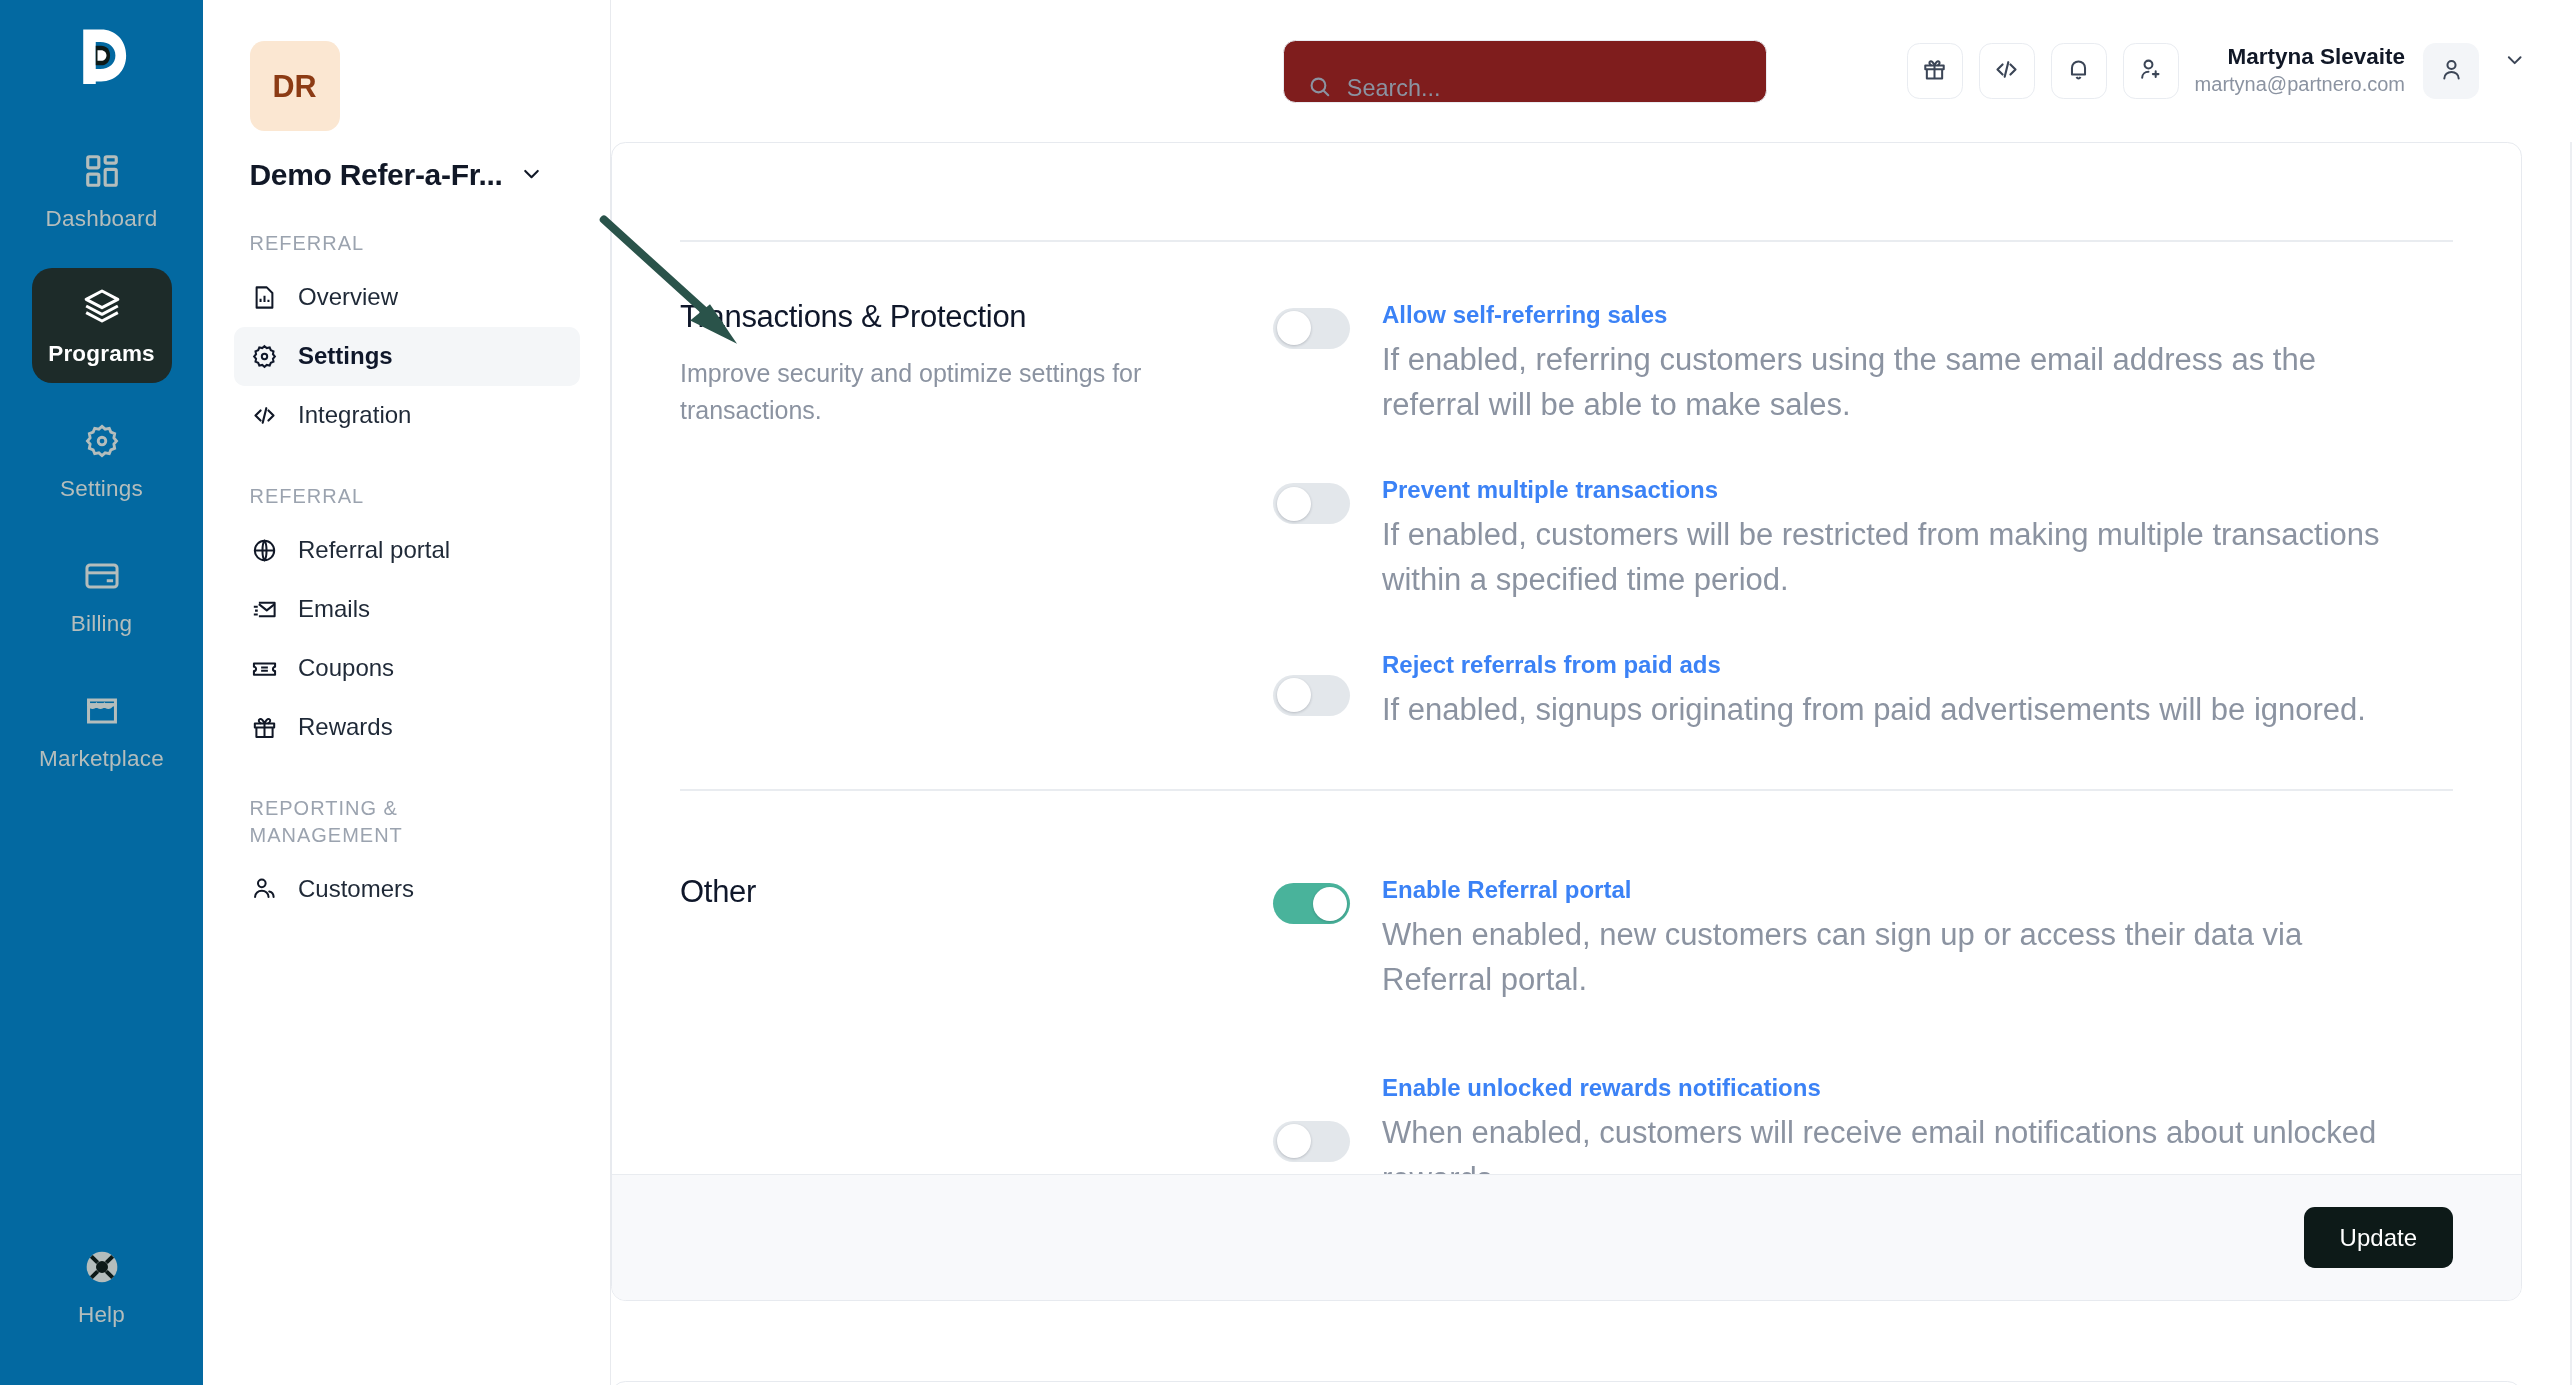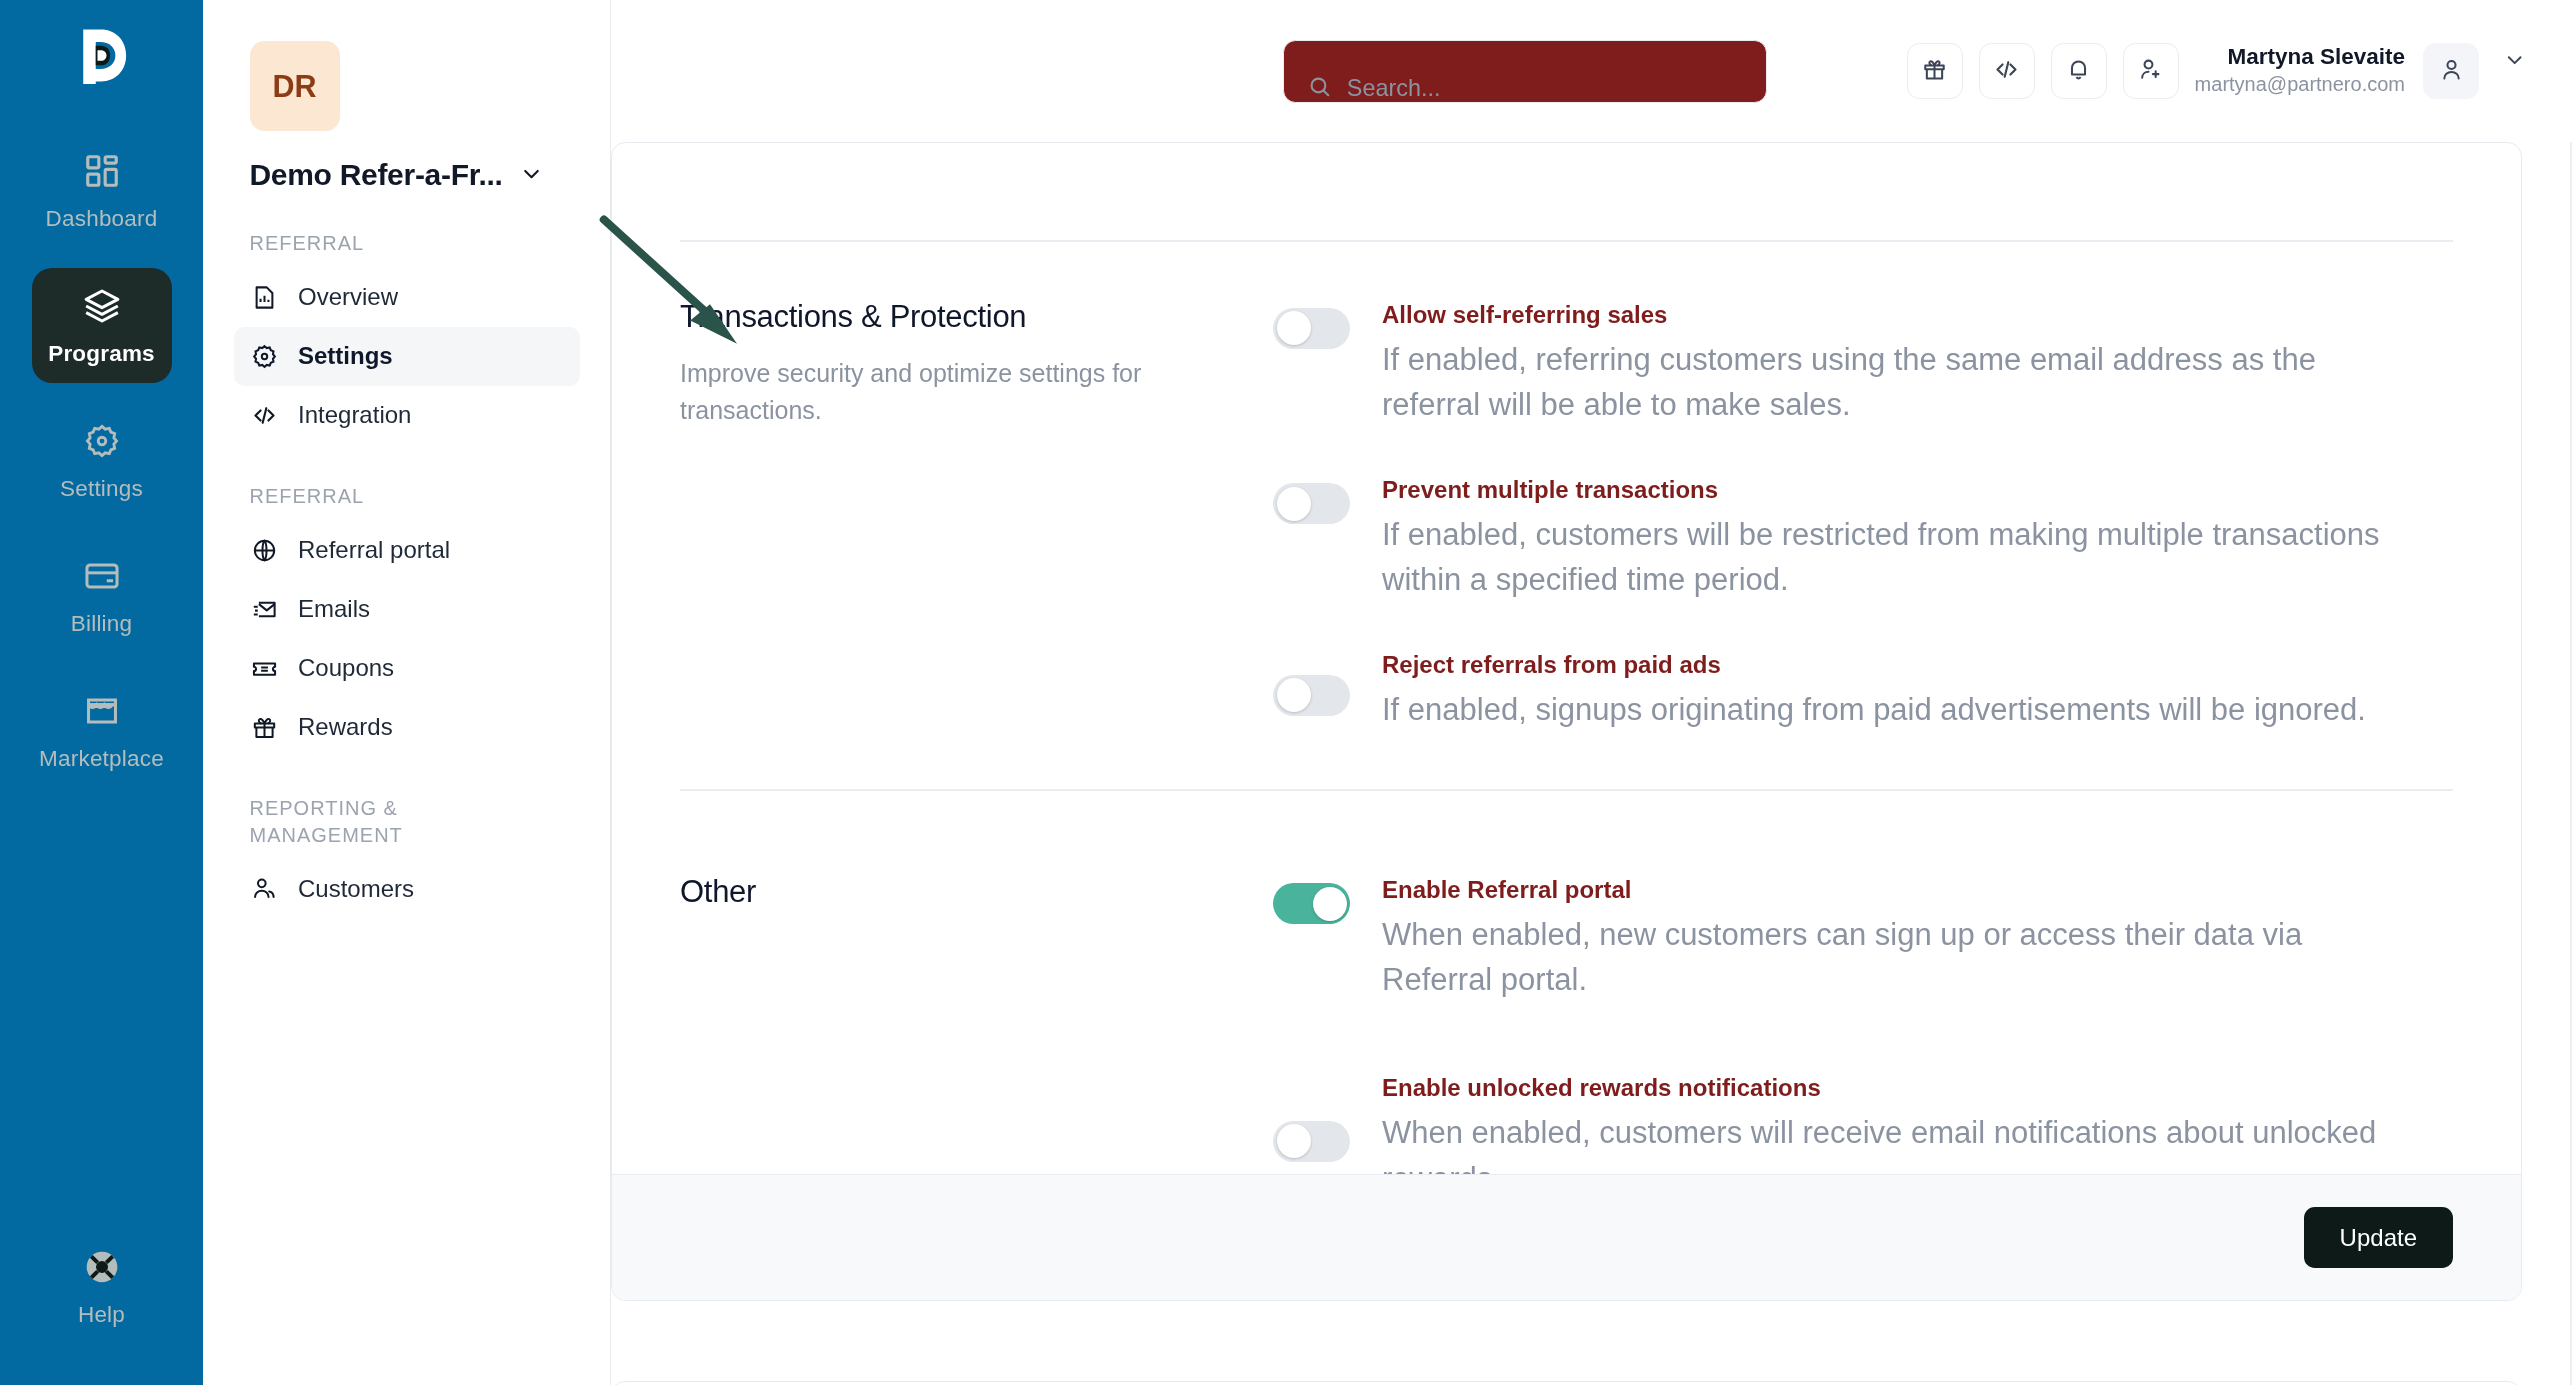--- a/index.html
+++ b/index.html
@@ -113,21 +113,21 @@
     position: relative; flex: 0 0 77px; margin-top: 9px; cursor: pointer;
   }
   .switch .knob {
     position: absolute; top: 3.6px; left: 3.6px; width: 34px; height: 34px;
     border-radius: 50%; background: #ffffff;
     box-shadow: 0 0.9px 2.7px rgba(16,24,40,.22);
   }
   .switch.on { background: #49b39b; }
   .switch.on .knob { left: 40px; }
   .tr-text { padding-top: 0; }
-  .tr-title { font-size: 24px; font-weight: 700; color: #7f1d1d; line-height: 1.35; }
+  .tr-title { font-size: 24px; font-weight: 700; color: #3b82f6; line-height: 1.35; }
   .tr-desc { font-size: 31px; color: #8b93a1; line-height: 1.46; margin-top: 5.4px; max-width: 1006px; }
 
   .card-footer {
     position: absolute; left: 0; right: 0; bottom: 0; height: 126px;
     background: #f8f9fb; border-top: 1.8px solid #e9ecf0;
     display: flex; align-items: center; justify-content: flex-end; padding-right: 68px;
   }
   .btn-primary {
     background: #0d1a18; color: #ffffff; border: none; border-radius: 10.8px;
     height: 61px; padding: 2px 36px; font-size: 24px; cursor: pointer;

